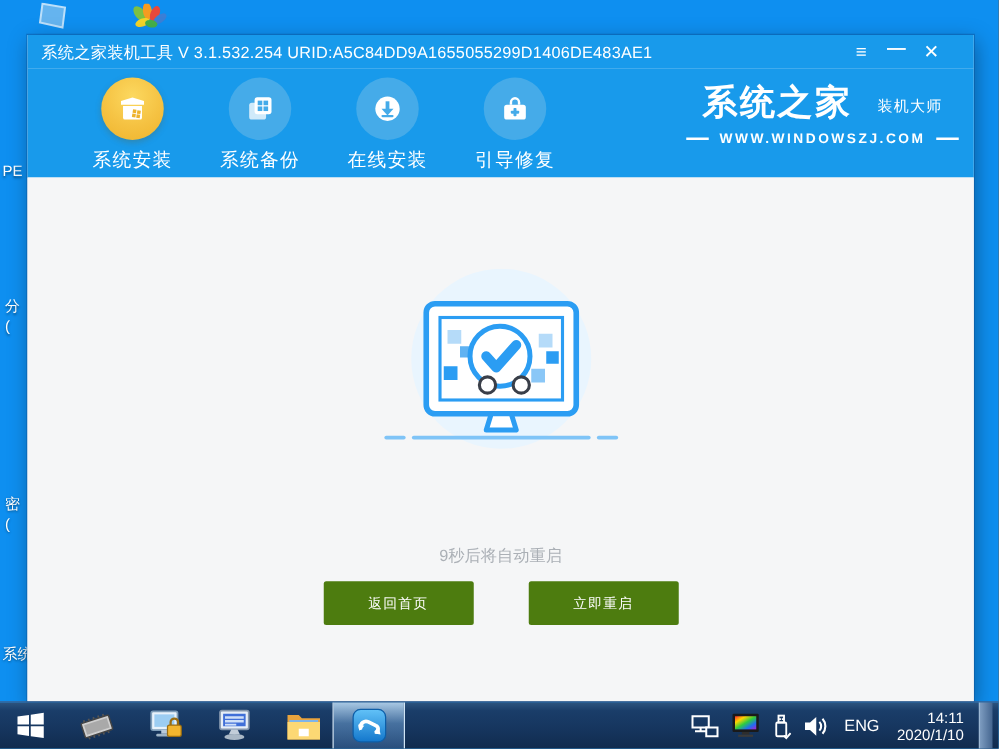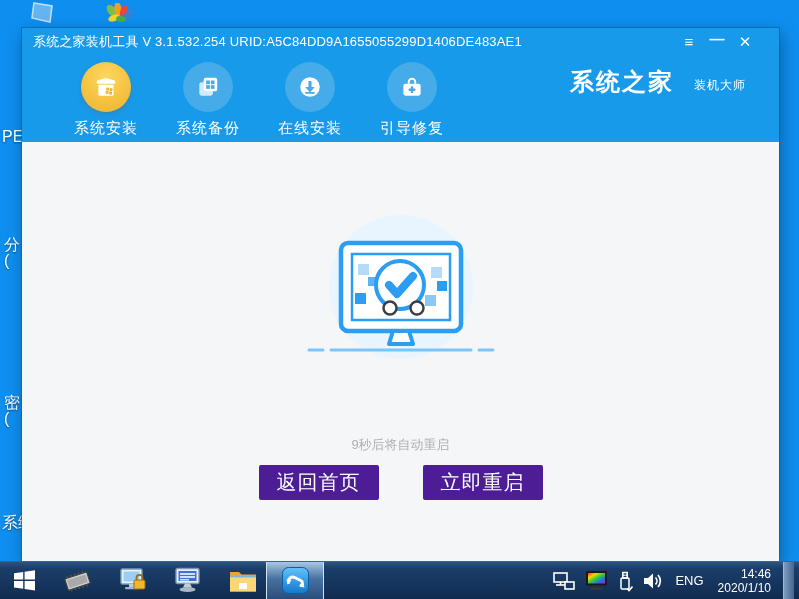--- a/index.html
+++ b/index.html
@@ -1,20 +1,20 @@
 <!DOCTYPE html>
 <html><head>
 <meta charset="utf-8">
 <style>
   * { margin:0; padding:0; box-sizing:border-box; }
   body { font-family:"Liberation Sans", sans-serif; background:#333; }
   .screen { position:relative; width:799px; height:599px; background:#0e8ff0; overflow:hidden; font-family:"Liberation Sans", sans-serif; }
 
   
-  .desk-frag { position:absolute; color:#fff; font-size:16px; text-shadow:0 1px 2px rgba(0,0,0,.45); line-height:14px; }
+  .desk-frag { position:absolute; color:#fff; font-size:12px; text-shadow:0 1px 2px rgba(0,0,0,.45); line-height:14px; }
   .desk-icon { position:absolute; }
 
   
   .window { position:absolute; left:22px; top:28px; width:757px; height:533px; background:#f5f6f7;
             box-shadow:0 0 0 1px rgba(10,80,150,.45), 2px 5px 16px rgba(0,0,0,.35); }
   .titlebar { height:27px; background:#189aeb; display:flex; align-items:center; padding:0 20px 0 11px; }
   .titlebar-title { color:#fff; font-size:13px; white-space:nowrap; letter-spacing:.2px; }
   .titlebar-controls { margin-left:auto; display:flex; align-items:center; }
   .tb-btn { width:28px; height:24px; display:flex; align-items:center; justify-content:center; color:#fff; font-size:15px; cursor:pointer; line-height:1; }
   .tb-btn.min span { position:relative; top:-3px; font-weight:bold; }
@@ -23,32 +23,32 @@
   .navbar { height:87px; background:#189aeb; position:relative; display:flex; padding-left:33px; }
   .nav-item { width:102px; display:flex; flex-direction:column; align-items:center; padding-top:7px; cursor:pointer; }
   .nav-circle { width:50px; height:50px; border-radius:50%; background:#45abe9; display:flex; align-items:center; justify-content:center; margin-bottom:7px; }
   .nav-item.active .nav-circle { background:radial-gradient(circle at 50% 30%, #fcd85f 0%, #f5c242 55%, #efب; ); background:radial-gradient(circle at 50% 30%, #fcd85f 0%, #f5c242 55%, #eeb32c 100%); box-shadow:0 2px 5px rgba(120,80,0,.25); }
   .nav-label { color:#fff; font-size:15px; letter-spacing:1px; }
   .nav-circle svg { width:26px; height:26px; }
 
   
   .brand { position:absolute; right:12px; top:12px; width:218px; color:#fff; text-align:center; }
   .brand-row { display:flex; align-items:flex-end; justify-content:center; gap:7px; }
-  .brand-name { font-size:24px; font-weight:bold; letter-spacing:2px; line-height:30px; }
+  .brand-name { font-size:28px; font-weight:bold; letter-spacing:2px; line-height:30px; }
   .brand-tag { font-size:12px; padding-bottom:3px; letter-spacing:1px;margin-left:13px; }
   .brand-site { margin-top:8px; display:flex; align-items:center; justify-content:center; gap:9px; font-size:11px; font-weight:bold; letter-spacing:2px; }
   .brand-dash { display:inline-block; width:22px; height:2px; background:#fff; }
 
   
   .content { position:relative; height:419px; background:#f5f6f7; }
   .illustration { position:absolute; left:50%; top:73px; transform:translateX(-50%); }
   .msg { position:absolute; top:268px; width:100%; text-align:center; color:#2b9df3; font-size:16px; letter-spacing:.5px; }
   .countdown { position:absolute; top:294px; width:100%; text-align:center; color:#abb0b6; font-size:13px; }
   .btn-row { position:absolute; top:323px; width:100%; display:flex; justify-content:center; gap:44px; }
-  .btn { width:120px; height:35px; background:#4c1d95; color:#fff; border:none; border-radius:2px; font-size:20px; font-family:"Liberation Sans", sans-serif; cursor:pointer; letter-spacing:1px; }
+  .btn { width:120px; height:35px; background:#4d7c0f; color:#fff; border:none; border-radius:2px; font-size:11px; font-family:"Liberation Sans", sans-serif; cursor:pointer; letter-spacing:1px; }
 
   
   .taskbar { position:absolute; left:0; bottom:0; width:799px; height:38px;
              background:linear-gradient(#2c547f 0%, #1a3d69 18%, #16365f 55%, #112b4e 100%);
              border-top:1px solid #3b6291; display:flex; align-items:center; }
   .tb-app { width:46px; height:37px; display:flex; align-items:center; justify-content:center; cursor:pointer; }
   .tb-app.start { width:44px; margin-left:2px; }
   .tb-app.active-app { width:58px; background:linear-gradient(rgba(190,220,245,.85), rgba(110,160,210,.55) 45%, rgba(70,120,180,.45));
                        border:1px solid #cfe4f5; border-top:none; border-bottom:none; }
   .tb-spacer { width:9px; }
@@ -163,20 +163,25 @@
         </div>
         <span class="nav-label">引导修复</span>
       </div>
 
 
       <div class="brand">
         <div class="brand-row">
           <span class="brand-name">系统之家</span>
           <span class="brand-tag">装机大师</span>
         </div>
+        <div class="brand-site">
+          <span class="brand-dash"></span>
+          <span>WWW.WINDOWSZJ.COM</span>
+          <span class="brand-dash"></span>
+        </div>
       </div>
     </div>
 
     <div class="content">
 
       <div class="illustration">
         <svg width="200" height="150" viewBox="0 0 200 150">
           <circle cx="100" cy="72" r="72" fill="#e9f5fe"></circle>
           <rect x="40" y="28" width="120" height="88" rx="7" fill="#fff" stroke="#2b9df3" stroke-width="4.5"></rect>
           <rect x="51" y="39" width="98" height="66" fill="#fff" stroke="#2b9df3" stroke-width="2.5"></rect>
@@ -337,19 +342,19 @@
       </div>
       <div class="tray-icon">
         <svg width="22" height="20" viewBox="0 0 22 20">
             <polygon points="2,7 6,7 11,2.5 11,17.5 6,13 2,13" fill="#fff"></polygon>
             <path d="M13.5 6.5 a5 5 0 0 1 0 7" fill="none" stroke="#fff" stroke-width="1.7"></path>
             <path d="M16 4 a9 9 0 0 1 0 12" fill="none" stroke="#fff" stroke-width="1.7"></path>
           </svg>
       </div>
       <span class="tray-lang">ENG</span>
       <div class="tray-clock">
-        <div>14:46</div>
+        <div>14:11</div>
         <div>2020/1/10</div>
       </div>
       <div class="show-desktop"></div>
     </div>
   </div>
 </div>
 
 </body></html>

